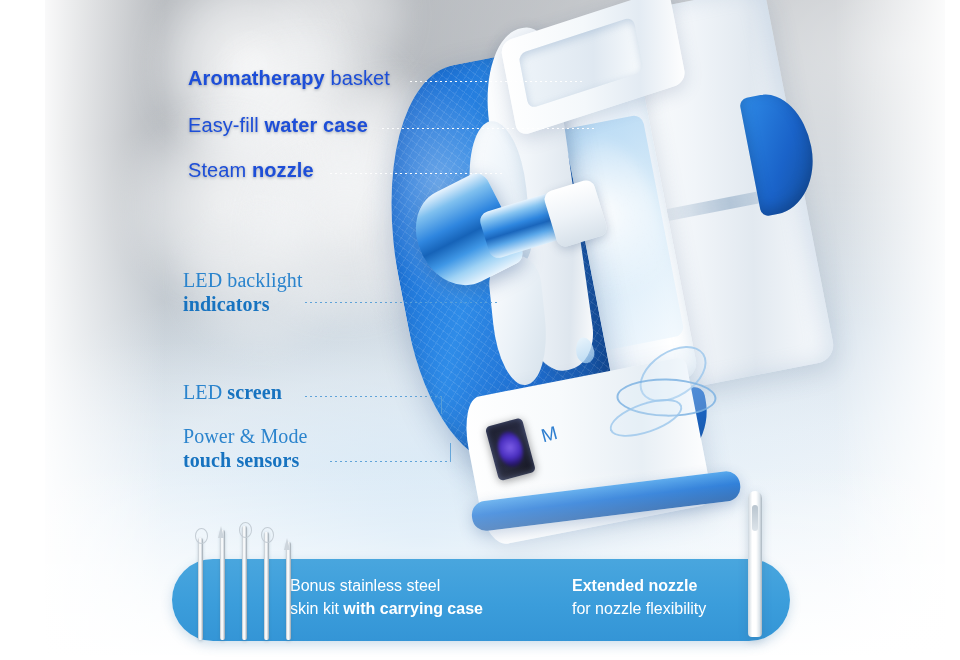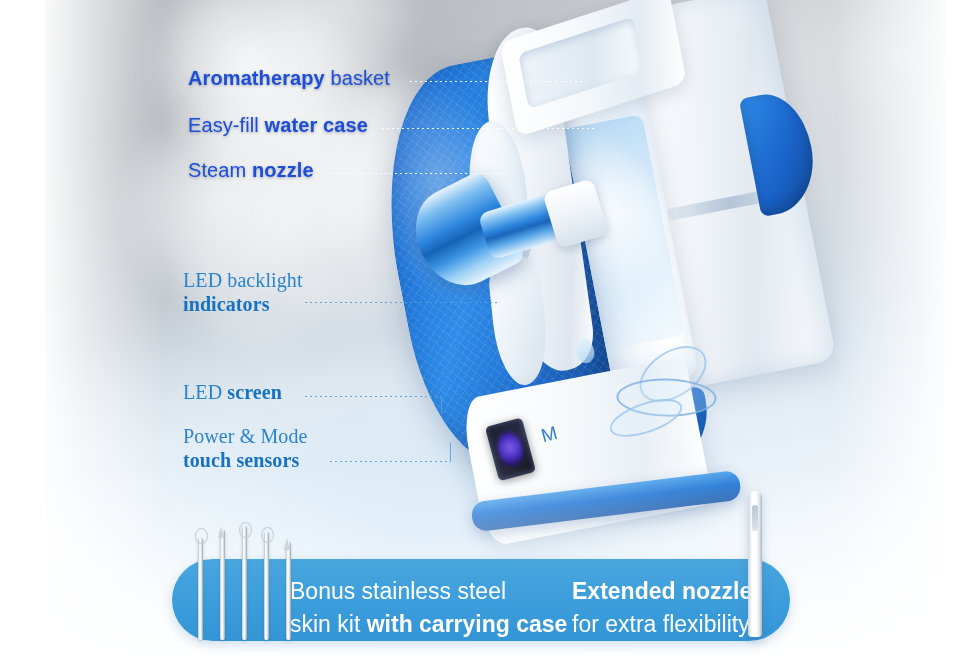--- a/index.html
+++ b/index.html
@@ -152,21 +152,21 @@
 
   .lead{position:absolute;height:1px;pointer-events:none;}
   .lead-white{background-image:repeating-linear-gradient(90deg,rgba(255,255,255,.95) 0 2px,rgba(255,255,255,0) 2px 5px);}
   .lead-blue{background-image:repeating-linear-gradient(90deg,rgba(90,160,215,.95) 0 2px,rgba(90,160,215,0) 2px 5px);}
   .tick{position:absolute;width:1px;background:rgba(90,160,215,.9);}
 
   
   .banner{position:absolute;left:172px;top:559px;width:618px;height:82px;border-radius:41px;
     background:linear-gradient(180deg,#49a6de 0%,#3b9ddb 55%,#3495d6 100%);
     box-shadow:0 4px 12px rgba(40,110,165,.22);}
-  .banner-txt{position:absolute;color:#ffffff;font-size:23px;line-height:1.42;white-space:nowrap;}
+  .banner-txt{position:absolute;color:#ffffff;font-size:16px;line-height:1.42;white-space:nowrap;}
   .banner-txt .bd{font-weight:700;}
   .banner-txt .lt{font-weight:400;}
   .bt-left{left:118px;top:16px;}
   .bt-right{left:400px;top:16px;}
 
   
   .tools{position:absolute;left:196px;top:528px;width:104px;height:112px;}
   .tool{position:absolute;bottom:0;width:5px;border-radius:2px;
     background:linear-gradient(90deg,#b9c2ca 0%,#f2f5f7 28%,#ffffff 45%,#d4dbe1 72%,#9aa5ae 100%);
     box-shadow:0 1px 3px rgba(70,95,120,.3);}
@@ -278,21 +278,21 @@
   <div class="lead lead-blue" style="left:330px;top:461px;width:120px;"></div>
   <div class="tick" style="left:450px;top:443px;height:19px;"></div>
 
   <div class="banner">
     <div class="banner-txt bt-left">
       <div class="lt">Bonus stainless steel</div>
       <div><span class="lt">skin kit </span><span class="bd">with carrying case</span></div>
     </div>
     <div class="banner-txt bt-right">
       <div class="bd">Extended nozzle</div>
-      <div class="lt">for extra flexibility</div>
+      <div class="lt">for nozzle flexibility</div>
     </div>
   </div>
 
   <div class="tools">
     <div class="tool t1"></div>
     <div class="tool-loop" style="left:-1px;top:0px;"></div>
     <div class="tool t2"></div>
     <div class="tool-tip" style="left:22px;top:-2px;"></div>
     <div class="tool t3"></div>
     <div class="tool-loop" style="left:43px;top:-6px;"></div>

